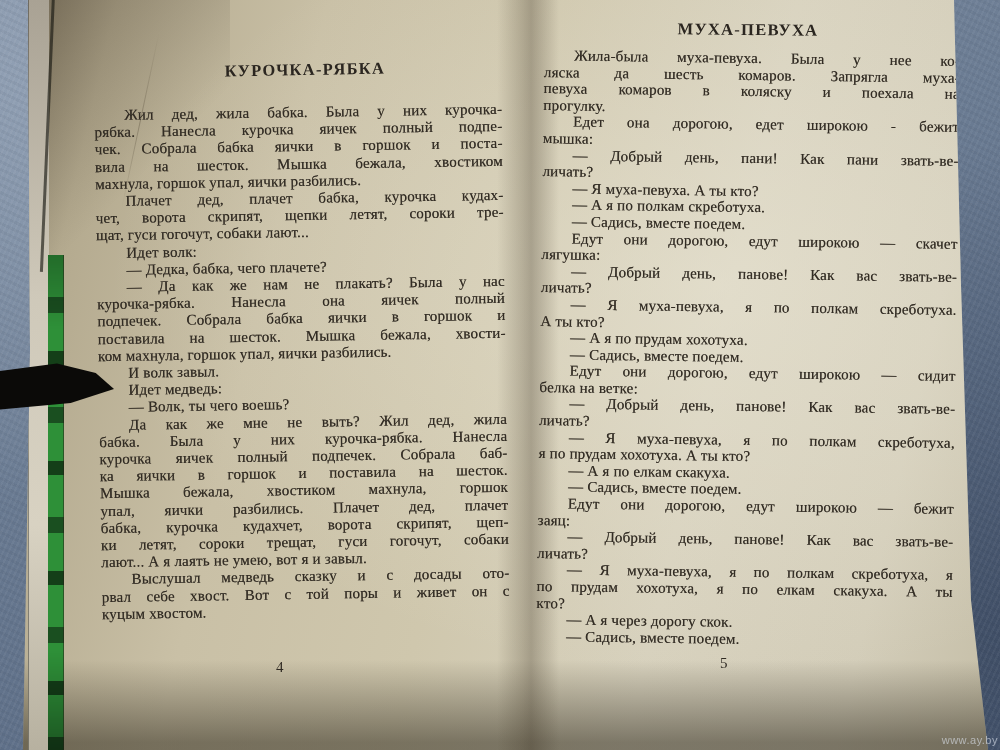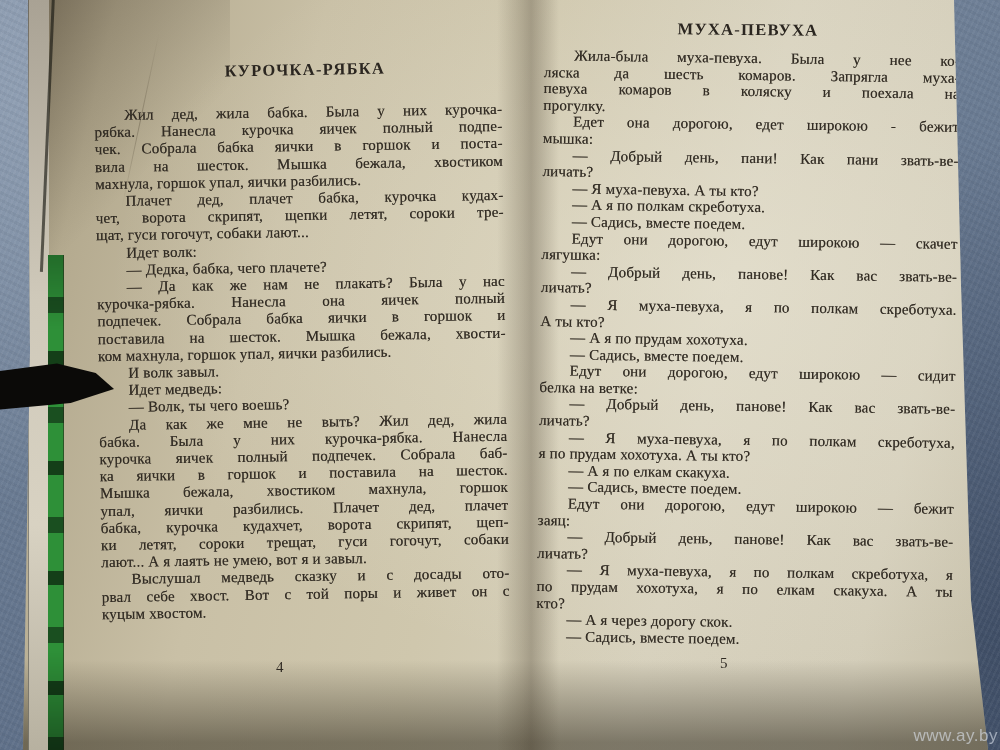--- a/index.html
+++ b/index.html
@@ -80,21 +80,21 @@
   .tl{text-align:justify;text-align-last:left;white-space:normal;}
   .tl.fill{text-align-last:justify;}
   .tl.ind{text-indent:30px;}
   .page-number{
     position:absolute;color:#2f2a23;font-size:15px;
   }
   #page-num-left{left:276px;top:659px;}
   #page-num-right{left:720px;top:655px;}
   .watermark{
     position:absolute;right:2px;bottom:4px;
-    font-family:"Liberation Sans", sans-serif;font-size:17px;
+    font-family:"Liberation Sans", sans-serif;font-size:11px;
     color:rgba(222,228,238,.6);letter-spacing:.5px;
   }
 </style>
 </head>
 <body>
 
 <div class="fabric"></div>
 
 <div class="book">
   <div class="book-shade-top-left"></div>

